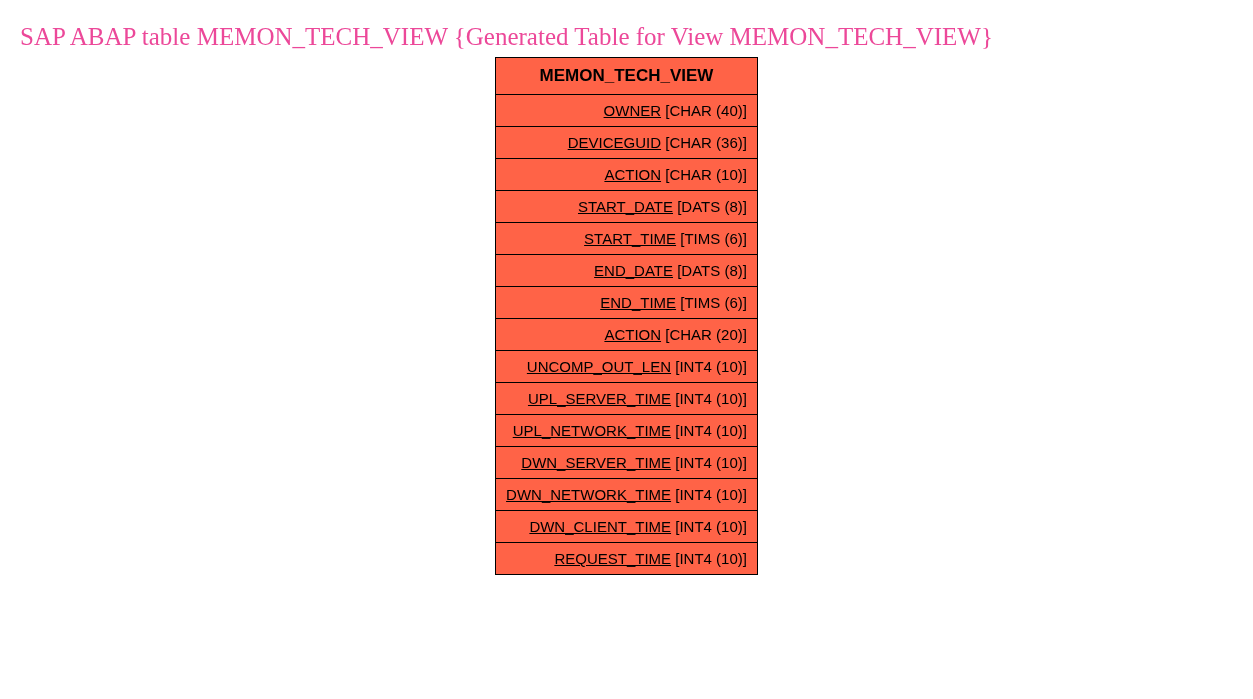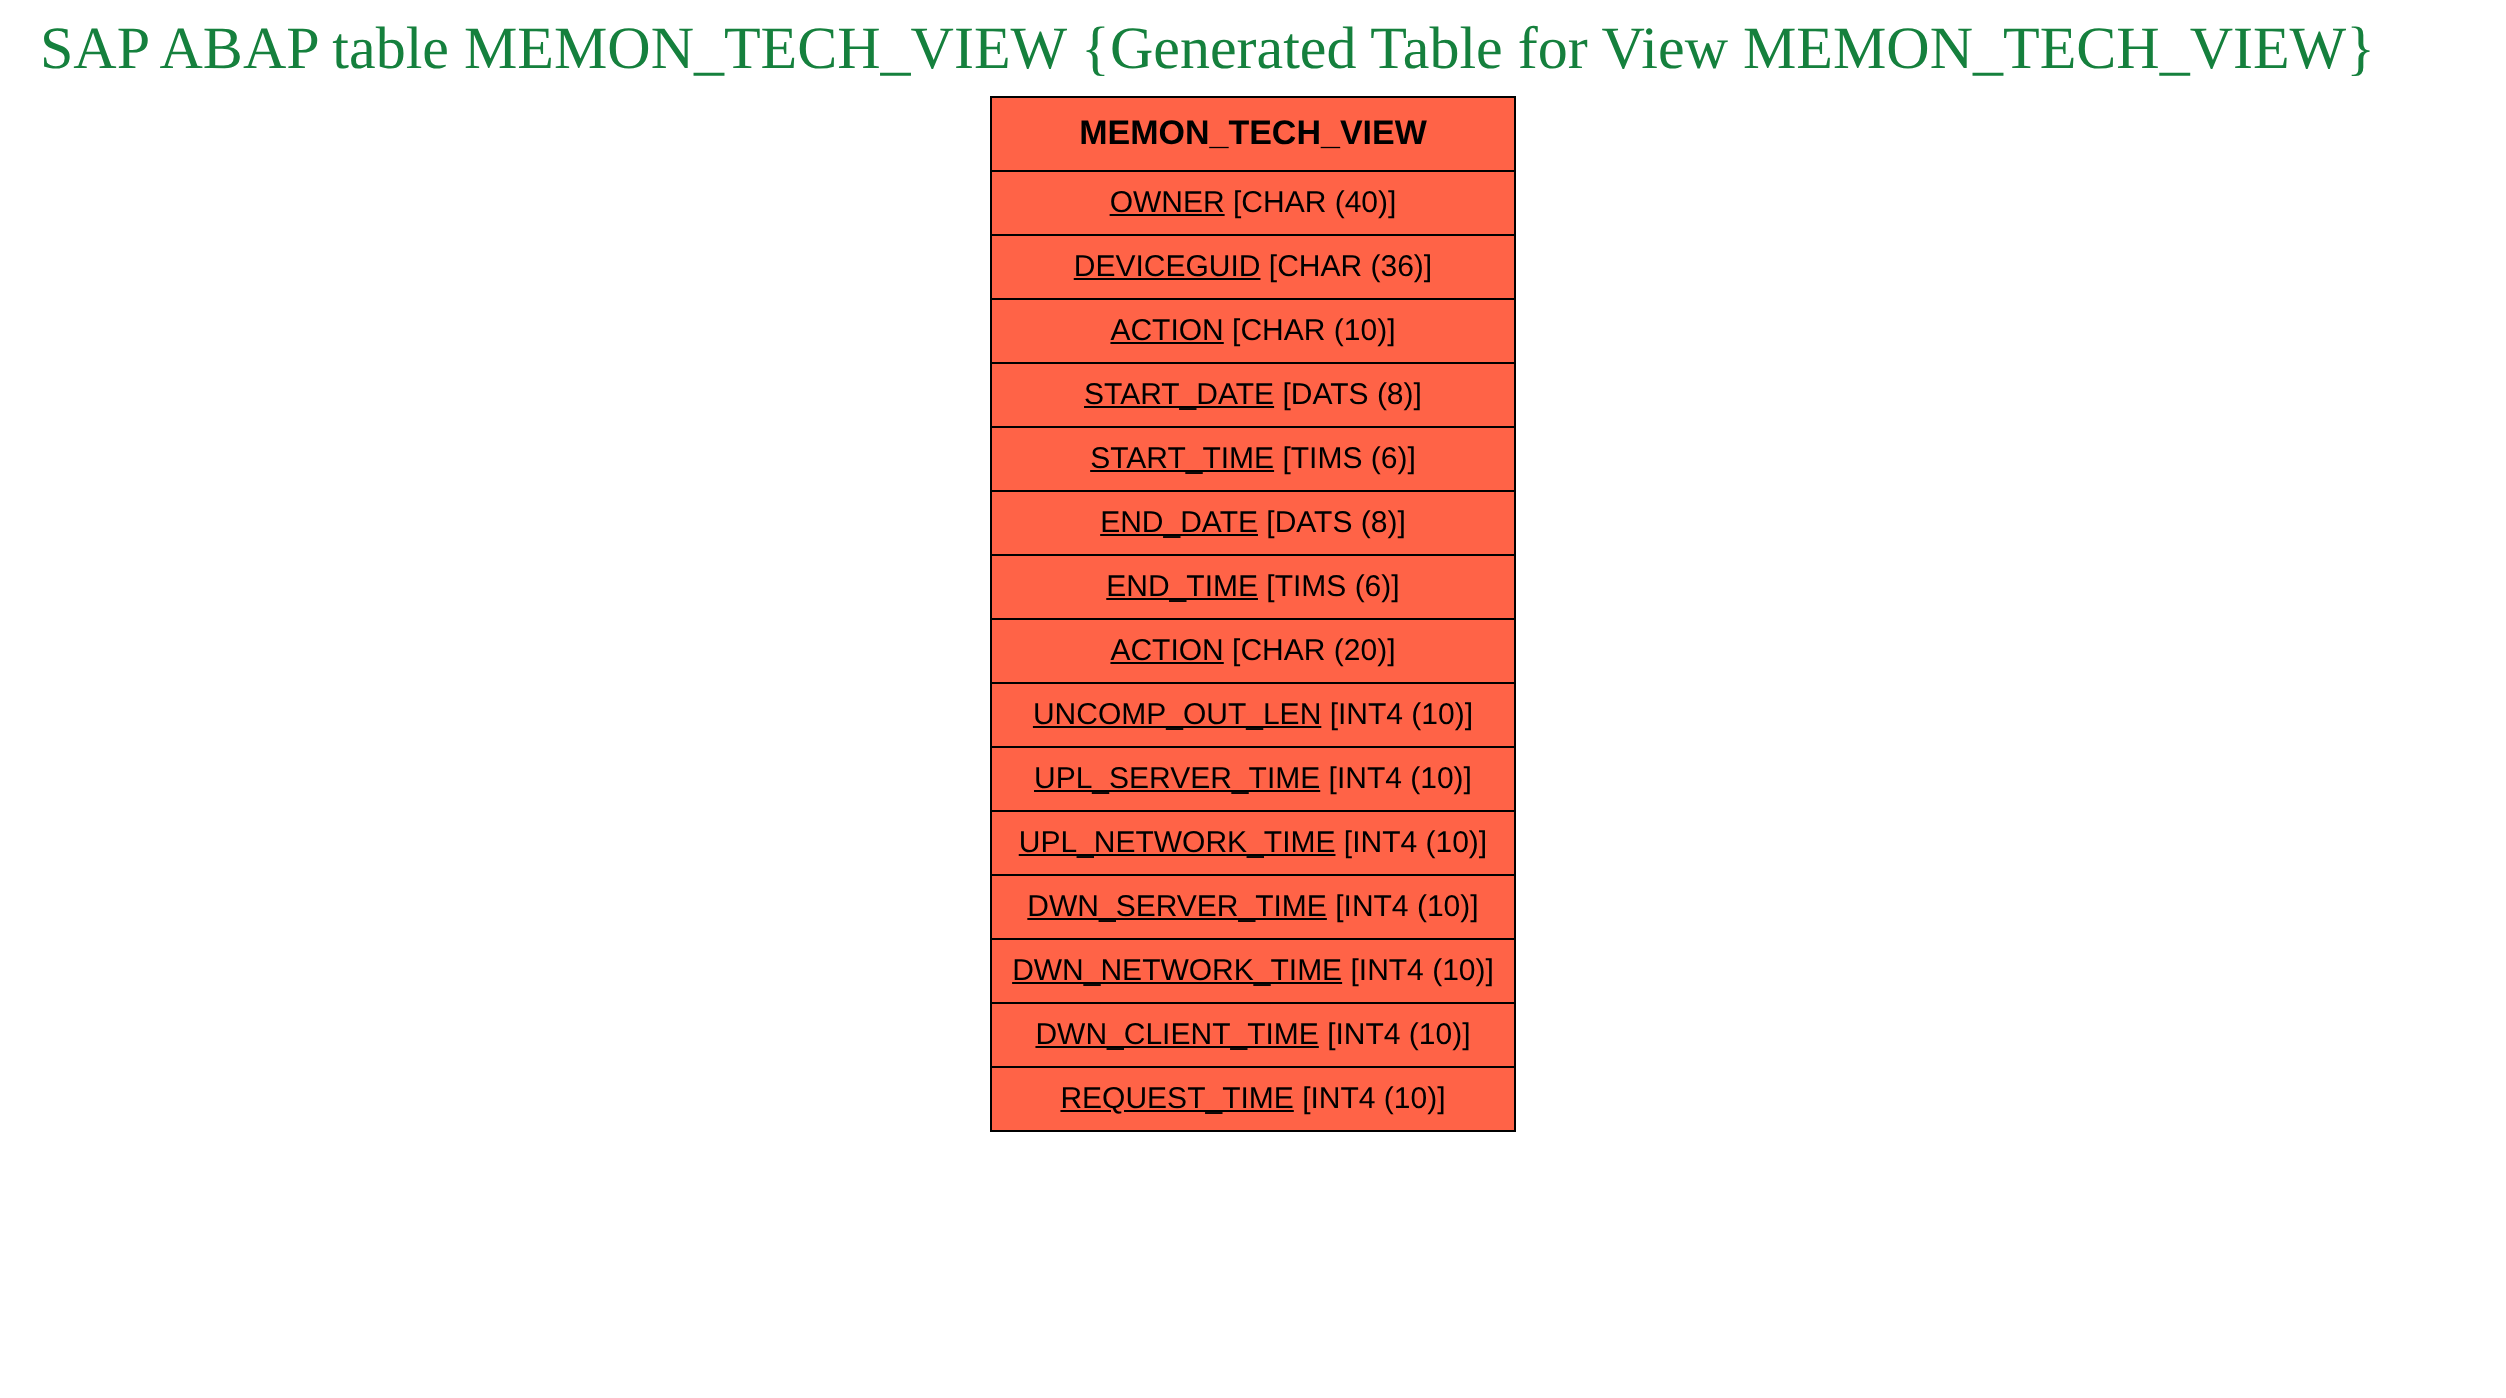--- a/index.html
+++ b/index.html
@@ -5,24 +5,25 @@
     body {
       margin: 0;
       padding: 0;
       background: #ffffff;
       font-family: Arial, Helvetica, sans-serif;
       width: 1253px;
       height: 699px;
     }
     .page-title {
       font-family: Georgia, 'Times New Roman', serif;
-      font-size: 30px;
-      color: #15803d;
+      font-size: 25px;
+      color: #ec4899;
       padding: 8px 20px 6px 20px;
       font-weight: normal;
+      margin-top: 15px;
     }
     .table-container {
       display: flex;
       justify-content: center;
       padding-top: 0px;
     }
     .schema-table {
       border-collapse: collapse;
       background: #5eead4;
     }
@@ -35,21 +36,21 @@
       padding: 8px 14px;
       text-align: center;
       color: #000000;
     }
     .schema-table td {
       border: 1.5px solid #000000;
       background: #ff6347;
       font-family: Arial, Helvetica, sans-serif;
       font-size: 15px;
       padding: 7px 10px;
-      text-align: center;
+      text-align: right;
       color: #000000;
       white-space: nowrap;
     }
     .field-name {
       text-decoration: underline;
       color: #000000;
     }
     .field-type {
       color: #000000;
     }

